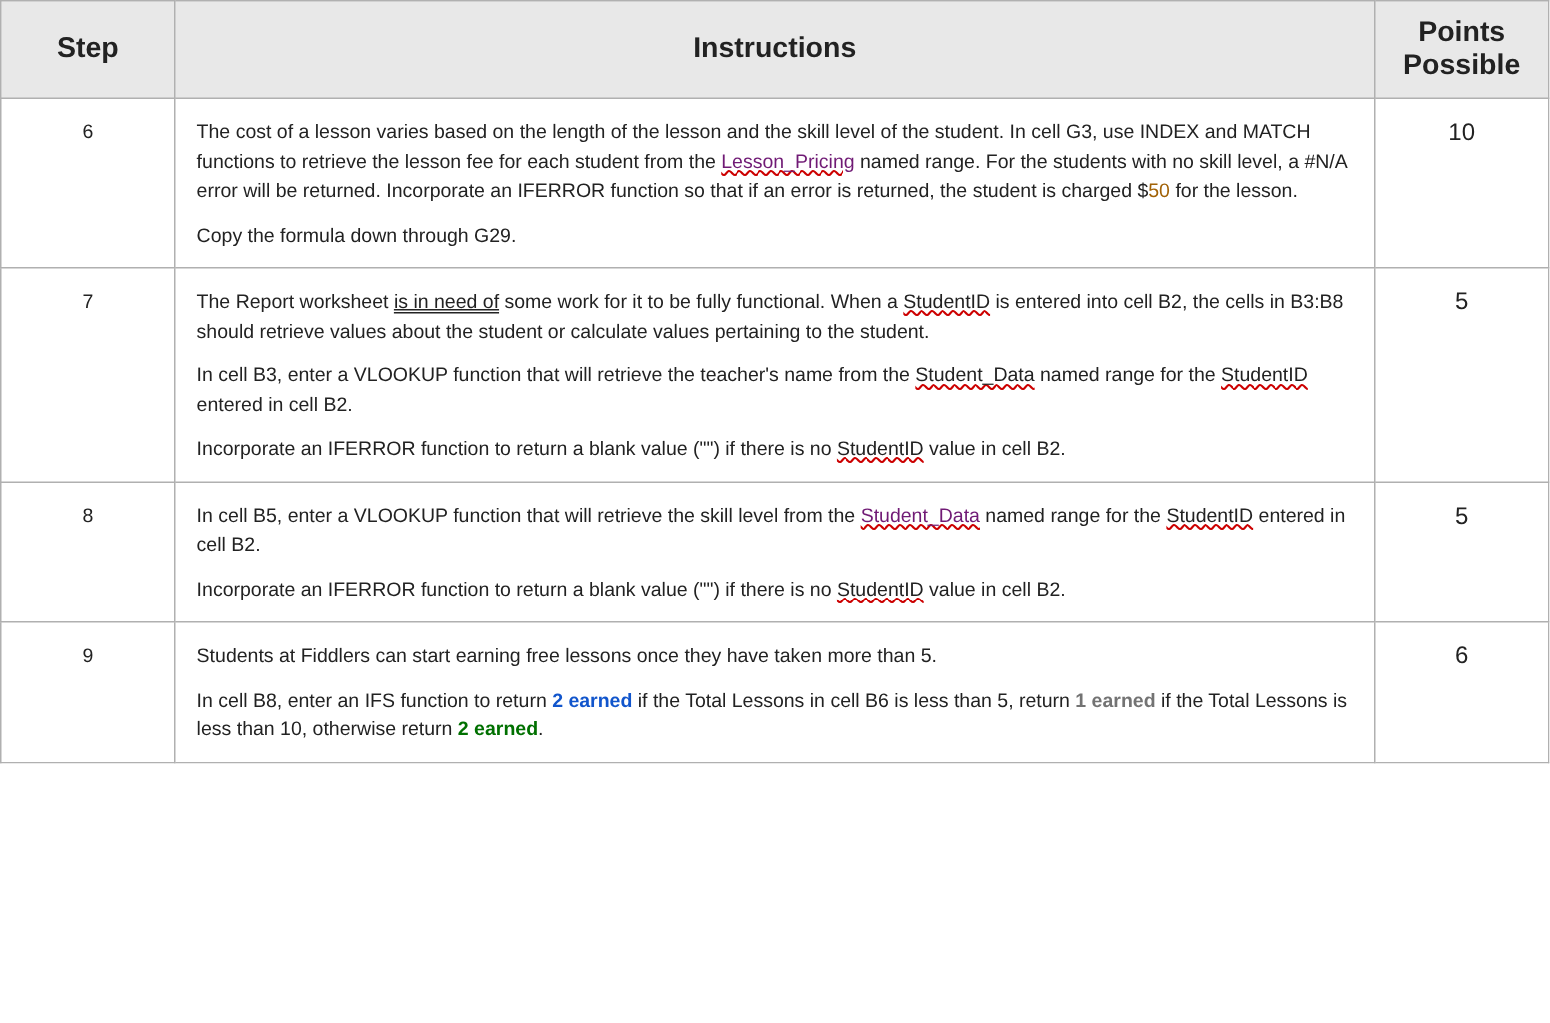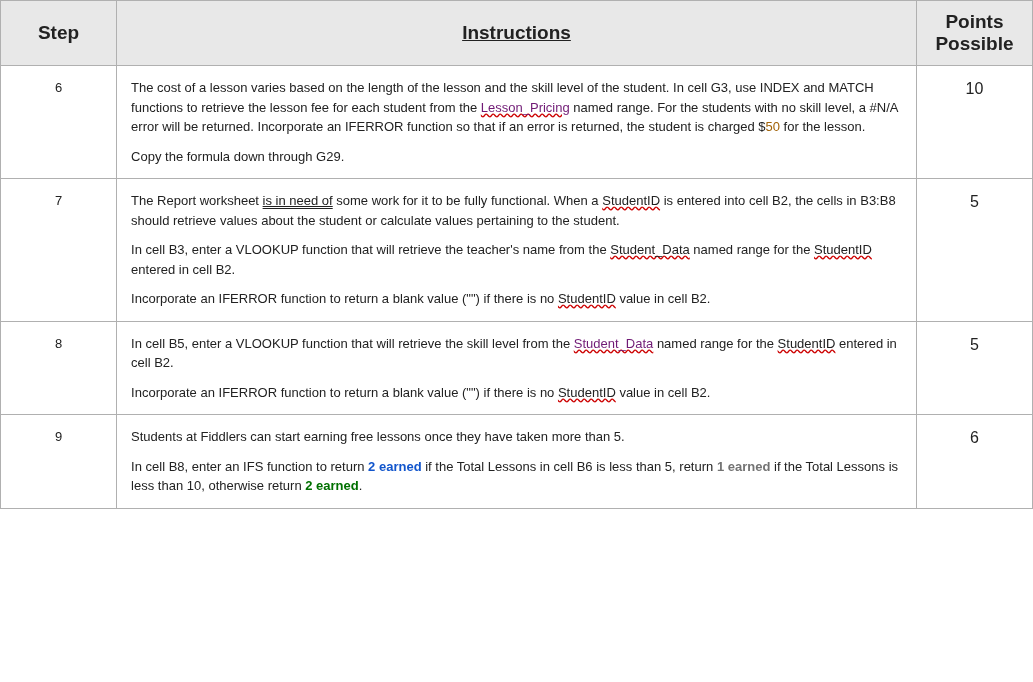--- a/index.html
+++ b/index.html
@@ -17,21 +17,21 @@
     thead tr th {
       background: #e8e8e8;
       font-weight: bold;
       font-size: 19px;
       padding: 10px 12px;
       border: 1px solid #b0b0b0;
       text-align: center;
       vertical-align: middle;
     }
     th.step-col { width: 100px; }
-    th.instr-col { width: 689px; text-decoration: underline; }
+    th.instr-col { width: 689px; }
     th.points-col { width: 100px; }
 
     tbody tr td {
       border: 1px solid #b0b0b0;
       padding: 12px 14px;
       vertical-align: top;
     }
     tbody tr td.step-cell {
       text-align: center;
       vertical-align: top;

